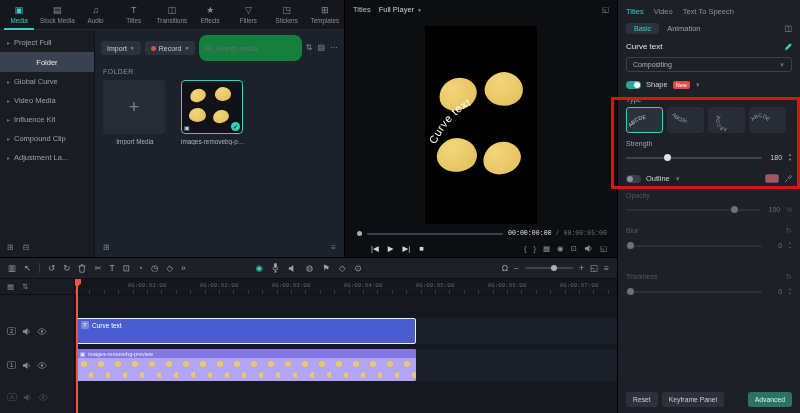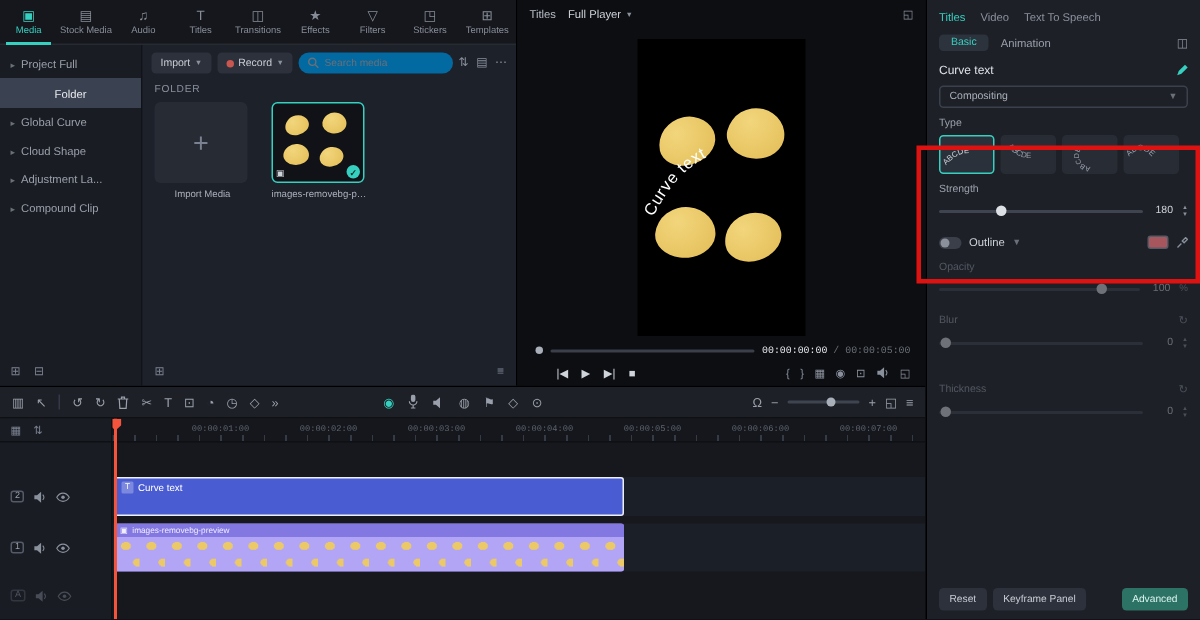--- a/index.html
+++ b/index.html
@@ -21,21 +21,21 @@
   .sidebar{width:95px;background:#191c23;border-right:1px solid #11131a;padding-top:3px;position:relative}
   .side-item{height:19px;display:flex;align-items:center;gap:4px;padding:0 7px;color:#9aa0ab;font-size:7.5px;cursor:pointer;white-space:nowrap}
   .side-item .chev{font-size:6px;color:#6a7078}
   .side-item.active{background:#3a4150;color:#e8eaee;justify-content:center;height:20px}
   .side-foot{position:absolute;bottom:5px;left:7px;display:flex;gap:9px;color:#7a8190;font-size:8px}
   .media{flex:1;display:flex;flex-direction:column;background:#1d212a;position:relative}
   .media-head{display:flex;align-items:center;gap:4px;padding:5px 6px 3px}
   .btn-sm{display:flex;align-items:center;gap:3px;background:#2c313b;border-radius:3px;height:14px;padding:0 6px;font-size:7px;color:#c9cdd5;cursor:pointer;white-space:nowrap}
   .btn-sm .chev{font-size:5px;color:#8a909c}
   .rec-dot{width:5px;height:5px;border-radius:50%;background:#c9564f}
-  .search{flex:1;display:flex;align-items:center;gap:3px;background:#0369a1;border-radius:8px;height:14px;padding:0 6px;min-width:0}
+  .search{flex:1;display:flex;align-items:center;gap:3px;background:#15803d;border-radius:8px;height:26px;padding:0 6px;min-width:0}
   .search input{flex:1;background:none;border:none;outline:none;color:#c9cdd5;font-size:6.8px;width:40px;font-family:inherit}
   .search input::placeholder{color:#6a7078}
   .mh-icons{display:flex;gap:5px;color:#8a909c;font-size:8px;align-items:center}
   .crumb{padding:4px 8px 2px;font-size:6.8px;color:#8a909c;letter-spacing:.5px}
   .tiles{display:flex;gap:14px;padding:3px 8px}
   .tile{width:64px}
   .tile-box{width:62px;height:54px;border-radius:4px;position:relative;cursor:pointer}
   .tile-import .tile-box{background:#262b34;display:flex;align-items:center;justify-content:center}
   .plus{font-size:18px;color:#7a8190;font-weight:300}
   .tile-media .tile-box{background:#101218;border:1.5px solid #36d0c0;overflow:hidden}
@@ -188,29 +188,33 @@
                 </div>
               <div class="side-item active">
                   <span>Folder</span>
                 </div>
               <div class="side-item">
                   <span class="chev">▸</span>
                   <span>Global Curve</span>
                 </div>
               <div class="side-item">
                   <span class="chev">▸</span>
-                  <span>Cloud Shape</span>
+                  <span>Video Media</span>
+                </div>
+              <div class="side-item">
+                  <span class="chev">▸</span>
+                  <span>Influence Kit</span>
+                </div>
+              <div class="side-item">
+                  <span class="chev">▸</span>
+                  <span>Compound Clip</span>
                 </div>
               <div class="side-item">
                   <span class="chev">▸</span>
                   <span>Adjustment La...</span>
-                </div>
-              <div class="side-item">
-                  <span class="chev">▸</span>
-                  <span>Compound Clip</span>
                 </div>
               <div class="side-foot">
                 <span class="icb">⊞</span>
                 <span class="icb">⊟</span>
               </div>
             </div>
 
             <div class="media">
               <div class="media-head">
                 <div class="btn-sm">
@@ -451,20 +455,26 @@
         <svg class="pen" width="8" height="8" viewBox="0 0 8 8">
             <path d="M0.8 7.2l1-2.8L6 0.2l1.8 1.8-4.2 4.2z" fill="#36d0c0"></path>
           </svg>
       </div>
       <div class="dropdown-row">
         <span>Compositing</span>
         <span class="chevron">▼</span>
       </div>
 
       <div>
+        <div class="sec-row">
+          <span class="toggle on"></span>
+          <span>Shape</span>
+          <span class="badge-new">New</span>
+          <span class="chevron">▼</span>
+        </div>
         <div class="lbl">Type</div>
         <div class="presets">
           <div class="preset sel">
             <svg width="36" height="25" viewBox="0 0 36 26">
                 <defs>
                   <path id="pArch" d="M3,20 Q18,3 33,20" fill="none"></path>
                 </defs>
                 <text font-size="5.5" fill="#cfd3da" font-family="Liberation Sans, sans-serif"><textPath href="#pArch">ABCDE</textPath></text>
               </svg>
           </div>

